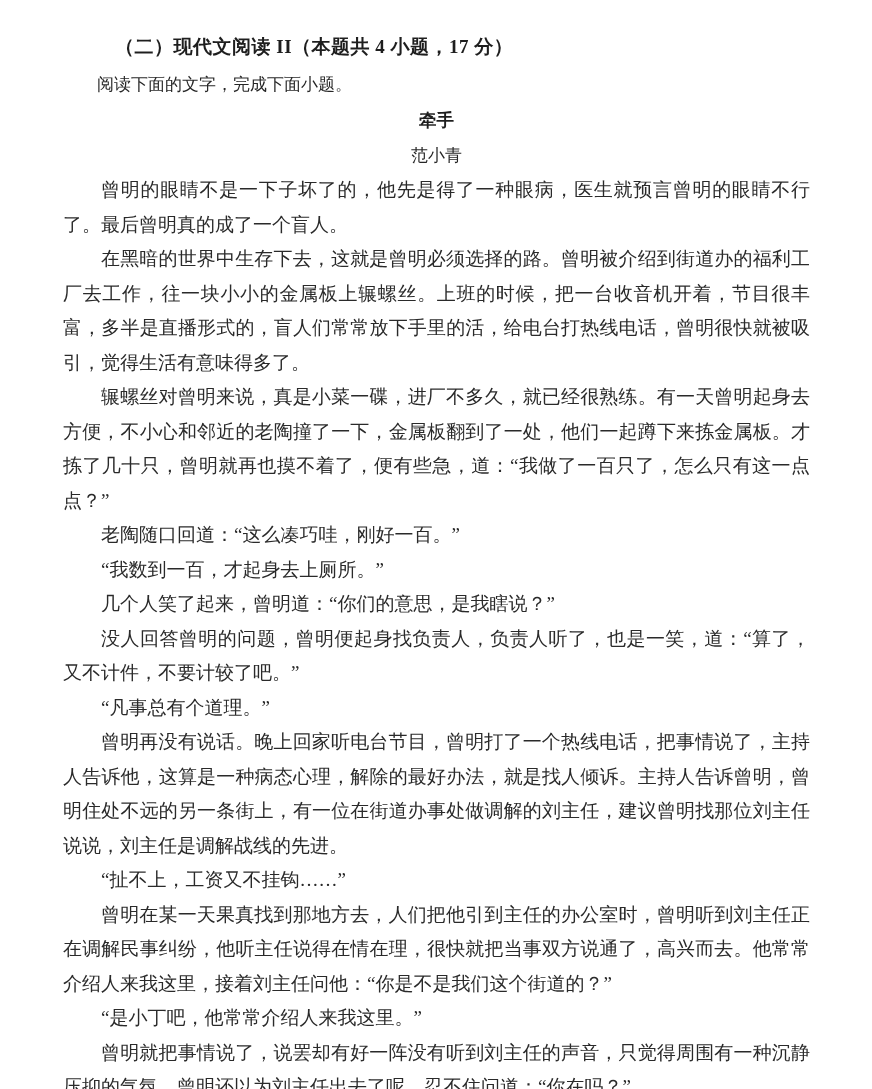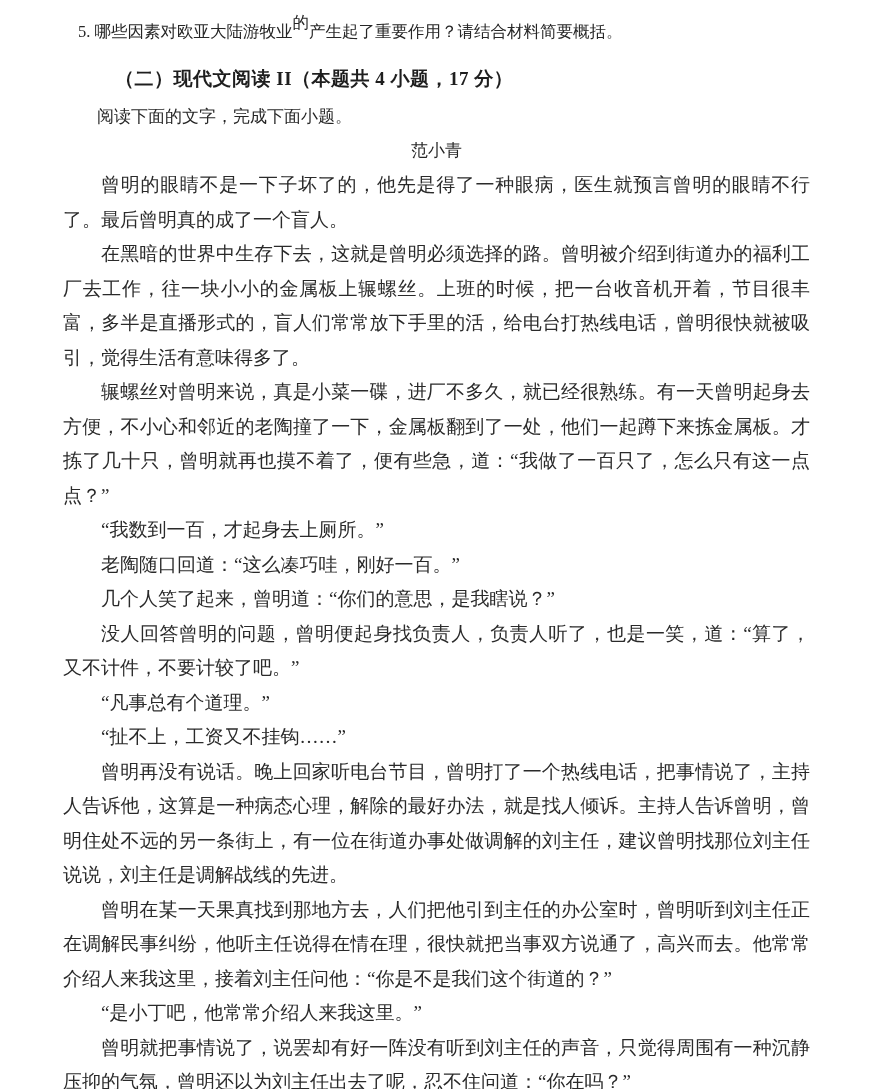--- a/index.html
+++ b/index.html
@@ -65,40 +65,38 @@
     text-indent: 2em;
     text-align: justify;
     color: #2a2a2a;
   }
 </style>
 </head>
 <body>
 
 <div class="page">
 
-  <div class="q5">
-    <span>5. </span><span>哪些因素对欧亚大陆游牧业</span><span class="sup">的</span><span>产生起了重要作用？请结合材料简要概括。</span>
-  </div>
 
   <div class="section-heading">（二）现代文阅读 II（本题共 4 小题，17 分）</div>
 
   <div class="instruction">阅读下面的文字，完成下面小题。</div>
 
+  <div class="passage-title">牵手</div>
 
   <div class="passage-author">范小青</div>
 
   <div class="passage">
     <p>曾明的眼睛不是一下子坏了的，他先是得了一种眼病，医生就预言曾明的眼睛不行了。最后曾明真的成了一个盲人。</p>
     <p>在黑暗的世界中生存下去，这就是曾明必须选择的路。曾明被介绍到街道办的福利工厂去工作，往一块小小的金属板上辗螺丝。上班的时候，把一台收音机开着，节目很丰富，多半是直播形式的，盲人们常常放下手里的活，给电台打热线电话，曾明很快就被吸引，觉得生活有意味得多了。</p>
     <p>辗螺丝对曾明来说，真是小菜一碟，进厂不多久，就已经很熟练。有一天曾明起身去方便，不小心和邻近的老陶撞了一下，金属板翻到了一处，他们一起蹲下来拣金属板。才拣了几十只，曾明就再也摸不着了，便有些急，道：“我做了一百只了，怎么只有这一点点？”</p>
+    <p>老陶随口回道：“这么凑巧哇，刚好一百。”</p>
     <p>“我数到一百，才起身去上厕所。”</p>
-    <p>老陶随口回道：“这么凑巧哇，刚好一百。”</p>
     <p>几个人笑了起来，曾明道：“你们的意思，是我瞎说？”</p>
     <p>没人回答曾明的问题，曾明便起身找负责人，负责人听了，也是一笑，道：“算了，又不计件，不要计较了吧。”</p>
     <p>“凡事总有个道理。”</p>
+    <p>曾明再没有说话。晚上回家听电台节目，曾明打了一个热线电话，把事情说了，主持人告诉他，这算是一种病态心理，解除的最好办法，就是找人倾诉。主持人告诉曾明，曾明住处不远的另一条街上，有一位在街道办事处做调解的刘主任，建议曾明找那位刘主任说说，刘主任是调解战线的先进。</p>
     <p>“扯不上，工资又不挂钩……”</p>
-    <p>曾明再没有说话。晚上回家听电台节目，曾明打了一个热线电话，把事情说了，主持人告诉他，这算是一种病态心理，解除的最好办法，就是找人倾诉。主持人告诉曾明，曾明住处不远的另一条街上，有一位在街道办事处做调解的刘主任，建议曾明找那位刘主任说说，刘主任是调解战线的先进。</p>
     <p>曾明在某一天果真找到那地方去，人们把他引到主任的办公室时，曾明听到刘主任正在调解民事纠纷，他听主任说得在情在理，很快就把当事双方说通了，高兴而去。他常常介绍人来我这里，接着刘主任问他：“你是不是我们这个街道的？”</p>
     <p>“是小丁吧，他常常介绍人来我这里。”</p>
     <p>曾明就把事情说了，说罢却有好一阵没有听到刘主任的声音，只觉得周围有一种沉静压抑的气氛，曾明还以为刘主任出去了呢，忍不住问道：“你在吗？”</p>
   </div>
 
 </div>
 
 </body></html>

